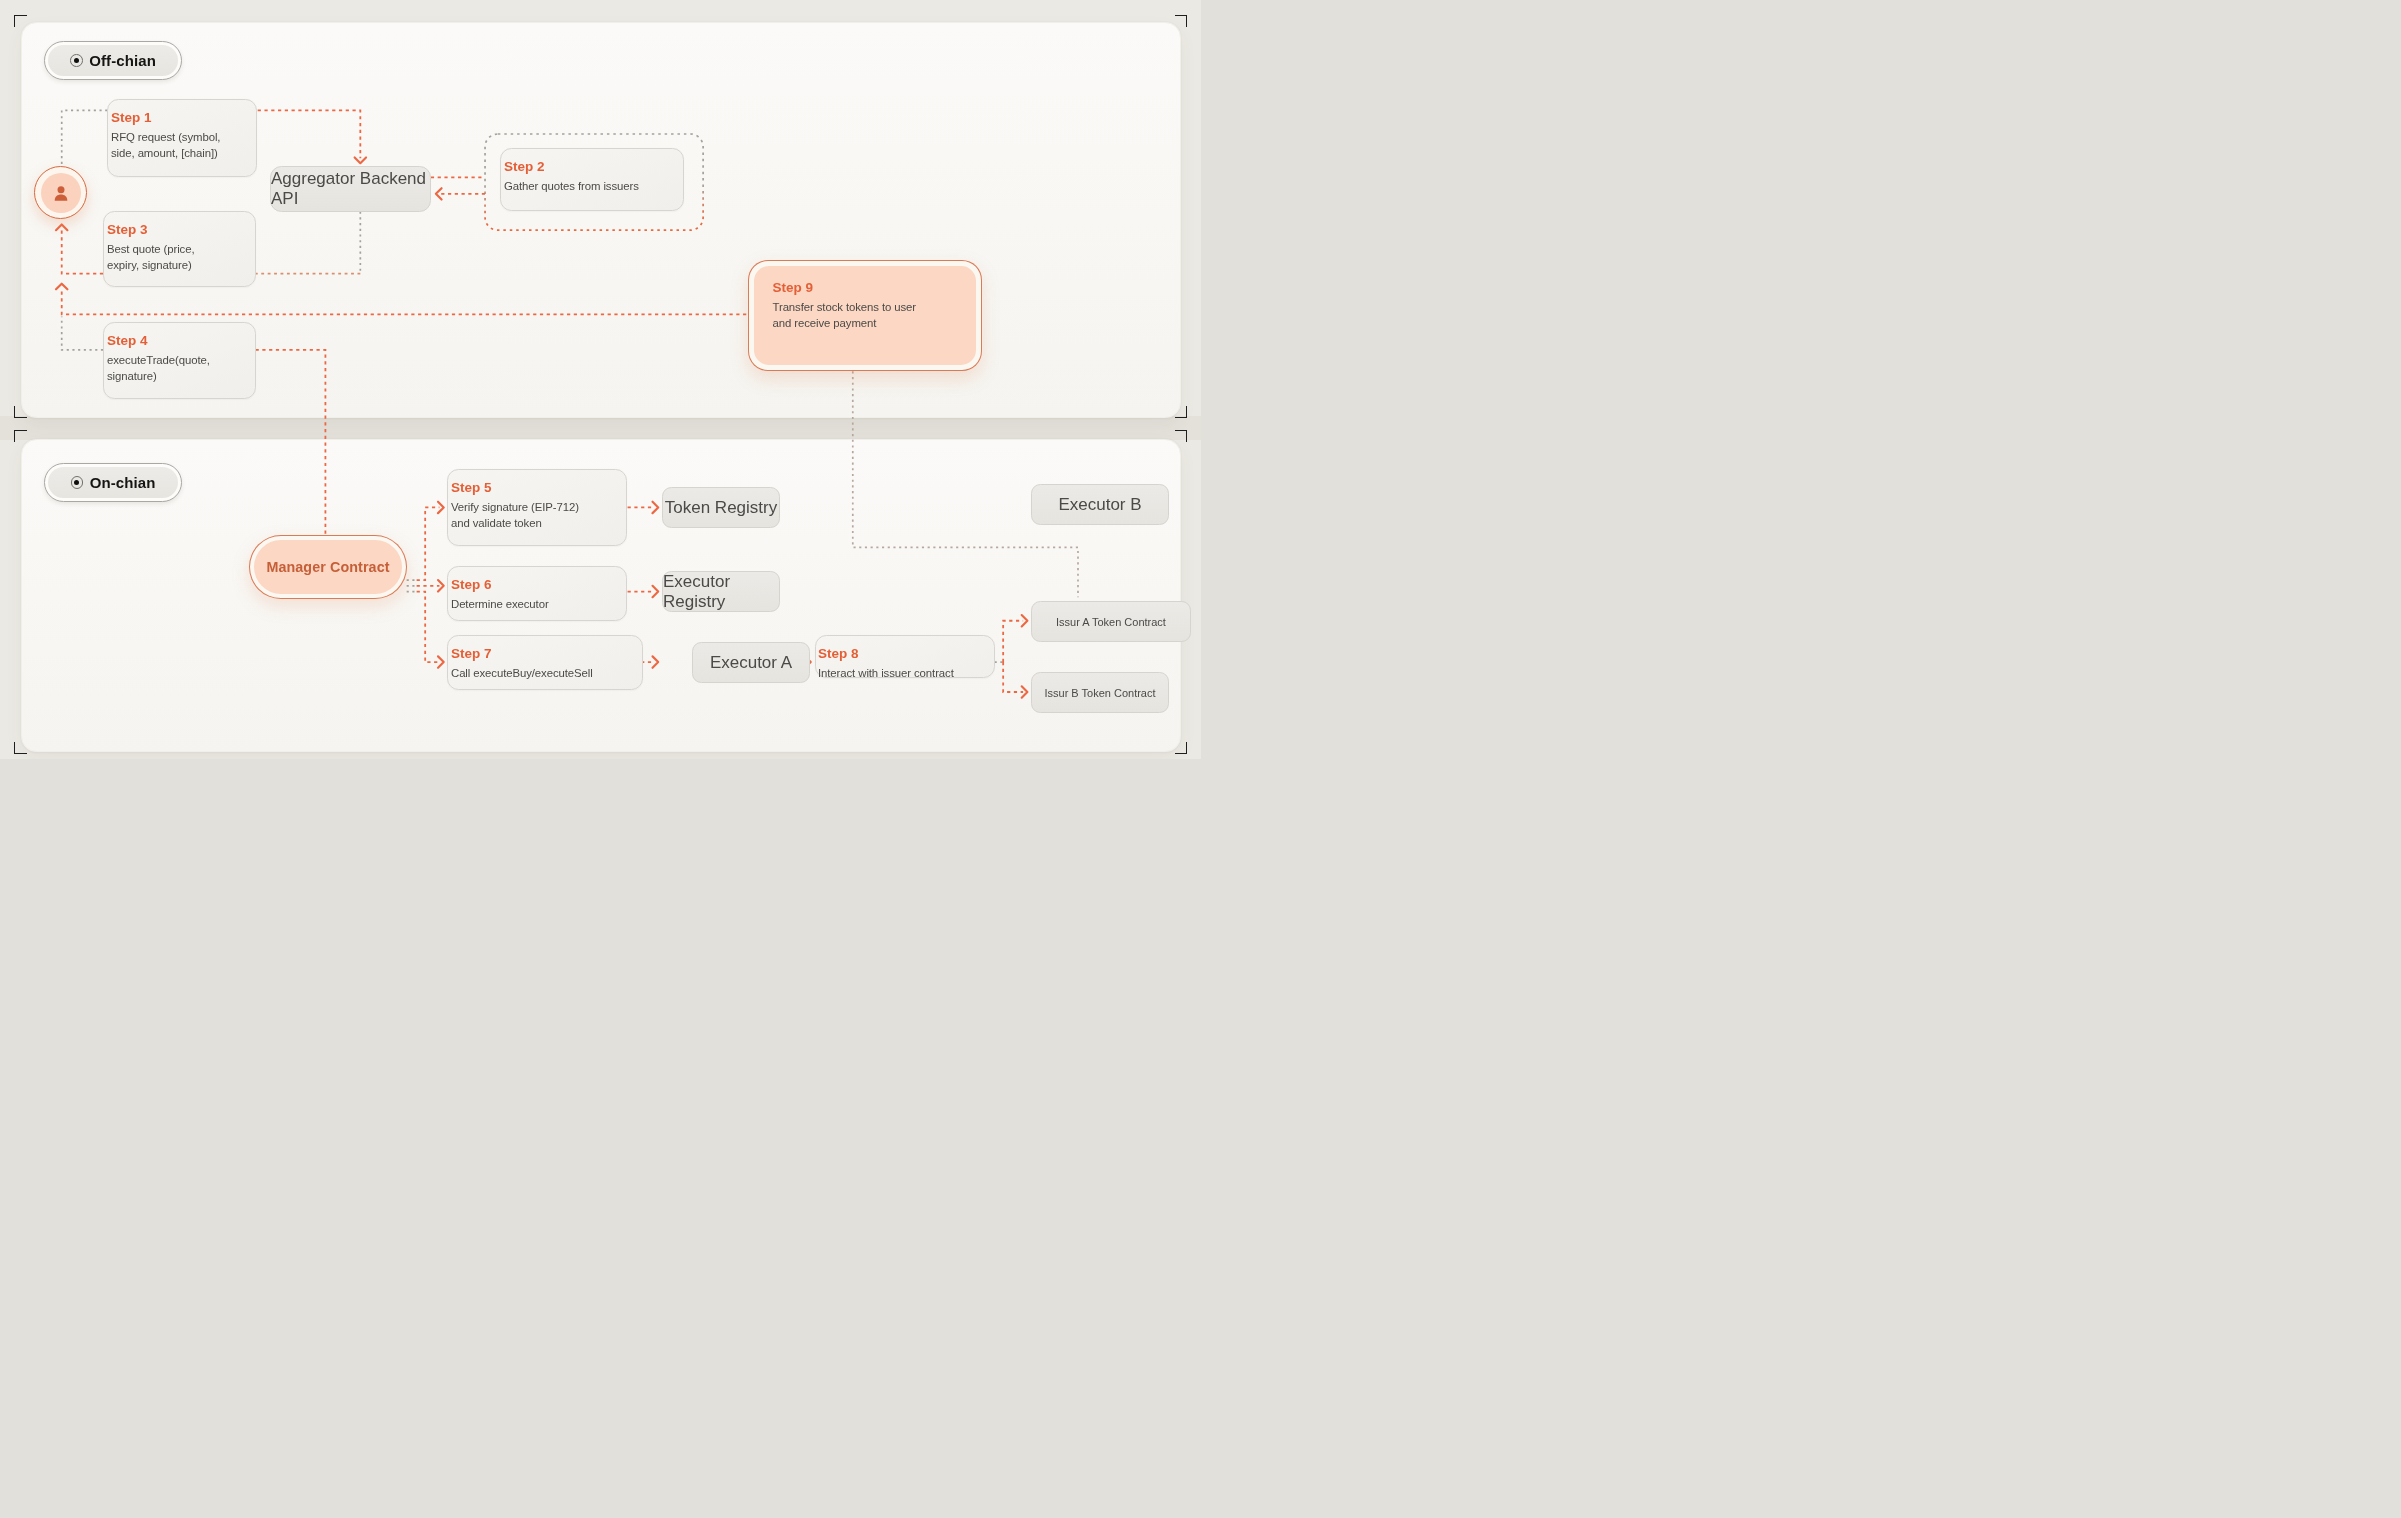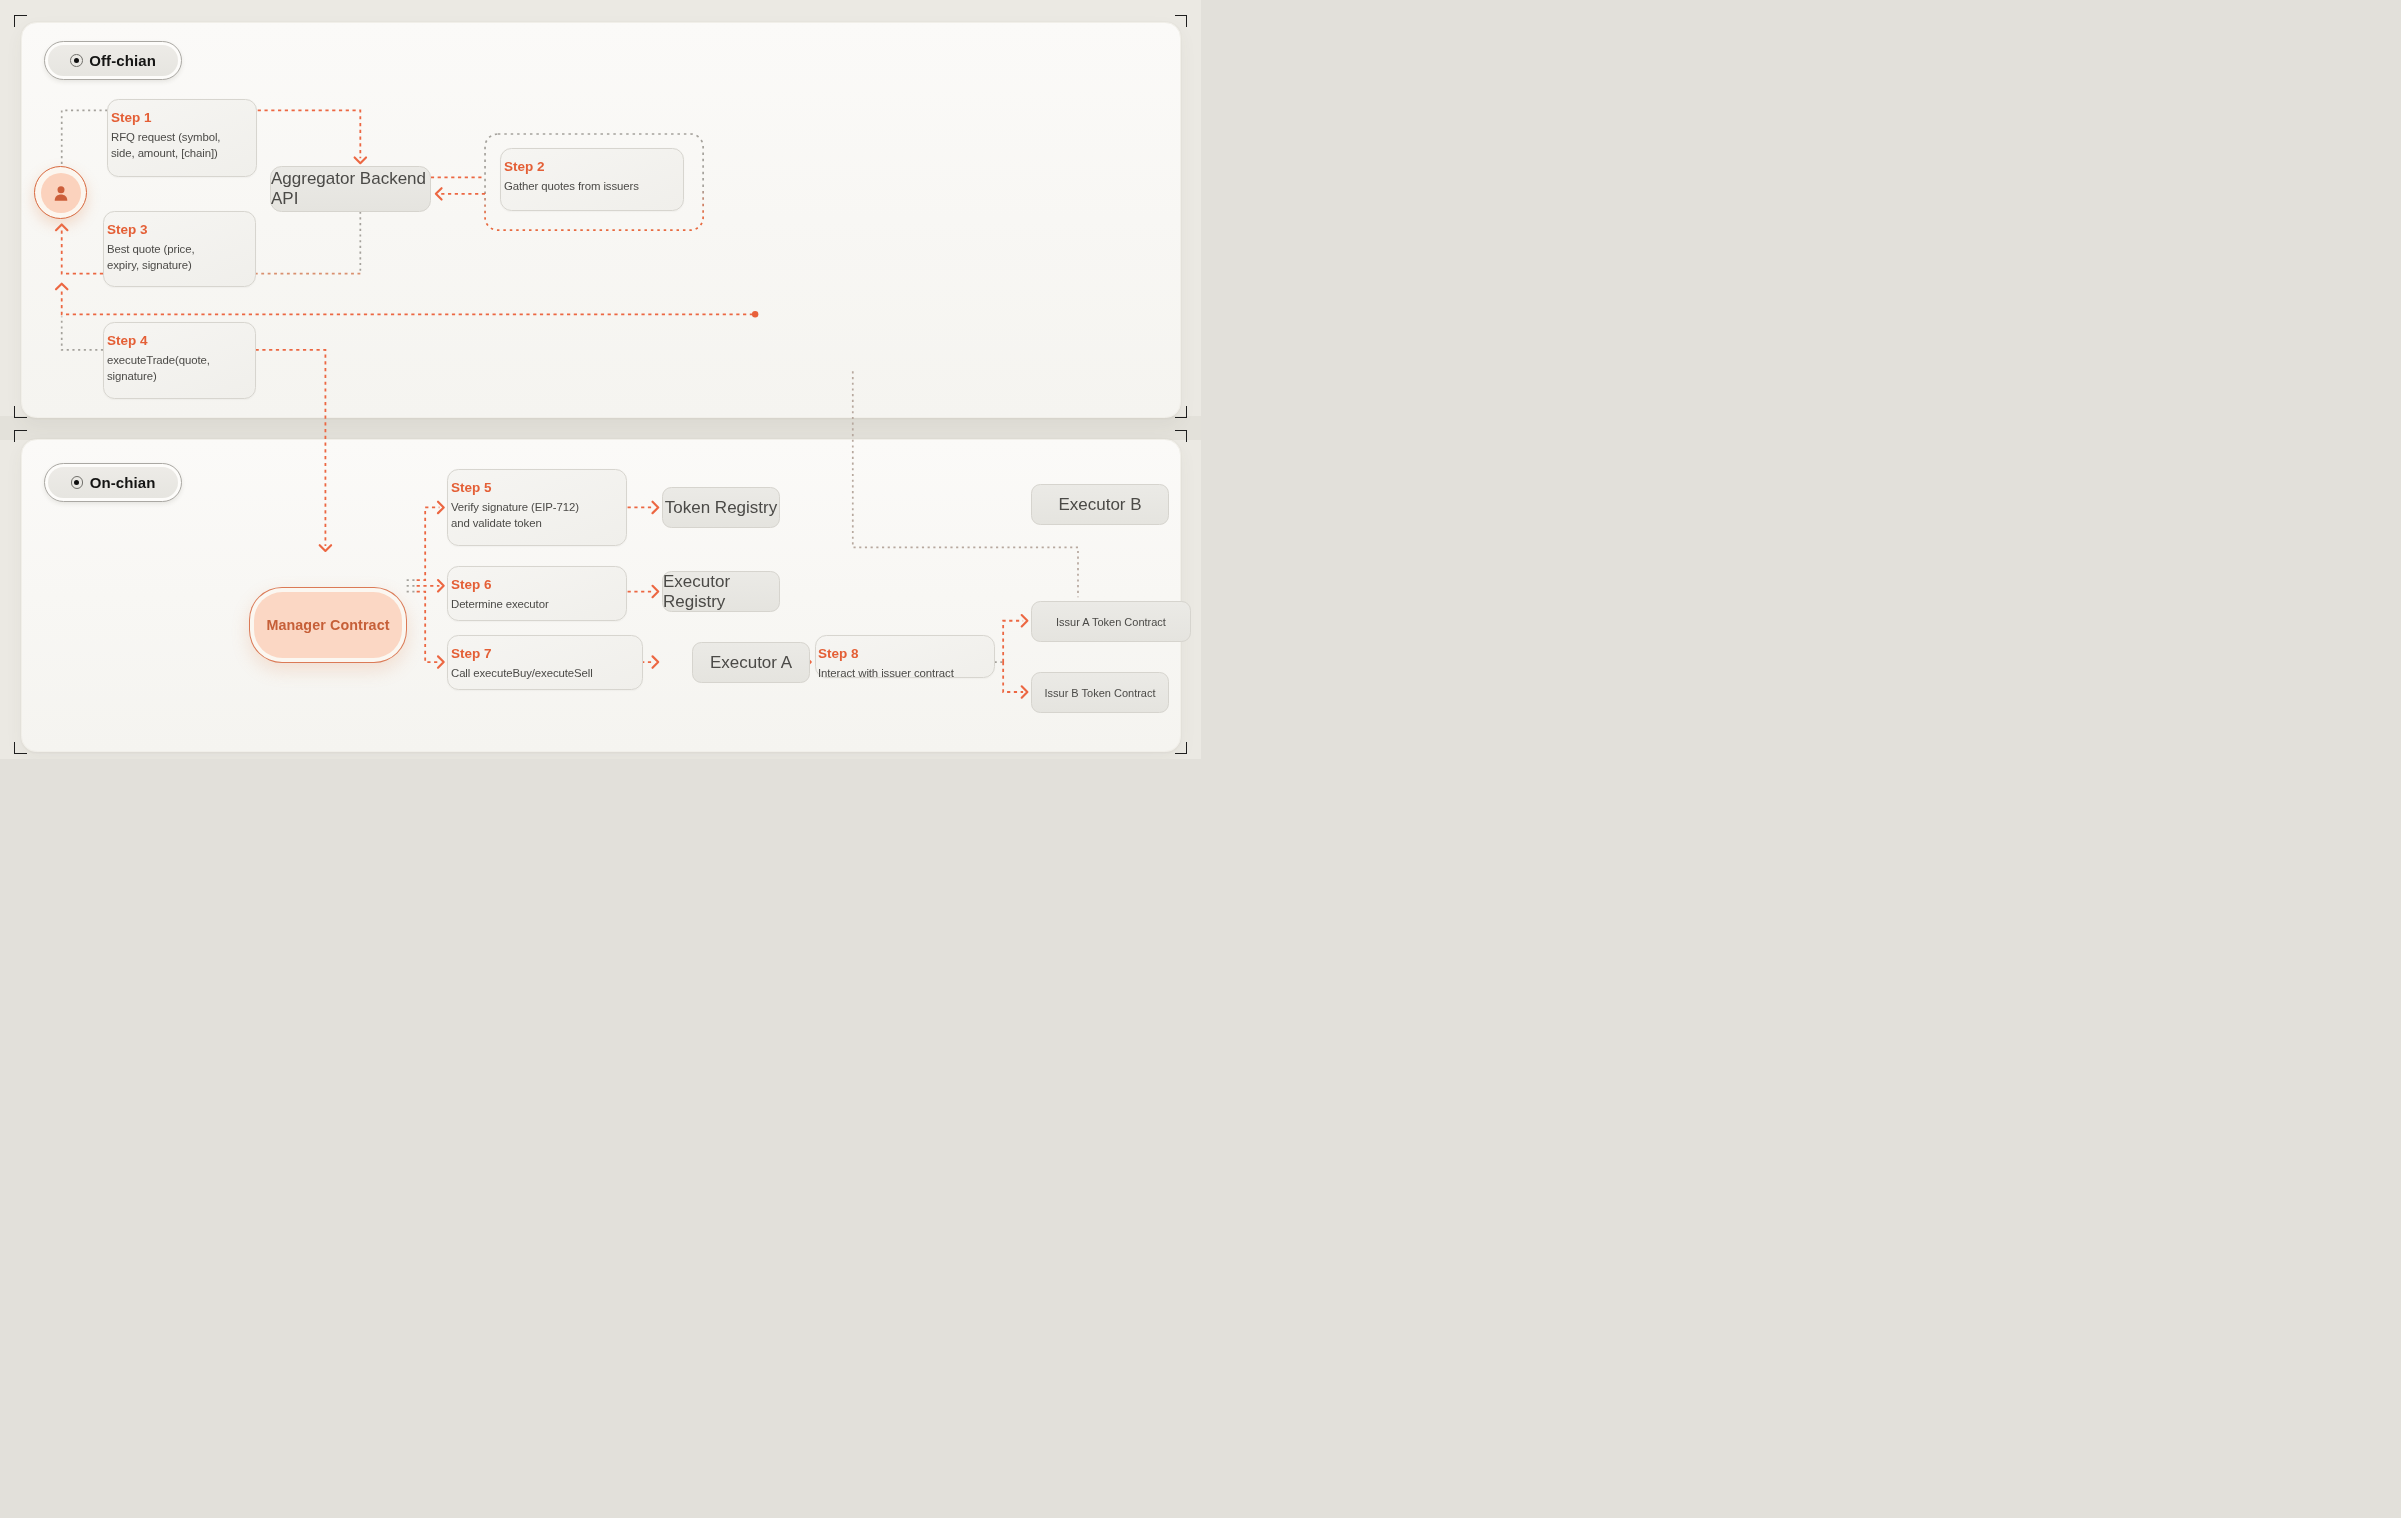--- a/index.html
+++ b/index.html
@@ -168,31 +168,37 @@
 
   <div class="chip" style="left:270px;top:166px;width:161px;height:46px;border-radius:11.4px">
     <span>Aggregator Backend API</span>
   </div>
 
   <div class="node" style="left:500px;top:148px;width:184px;height:63px">
     <div class="node-title">Step 2</div>
     <div class="node-body">Gather quotes from issuers</div>
   </div>
 
+  <div class="peach-wrap step9-wrap" style="left:748px;top:260px;width:234px;height:111px">
+    <div class="peach-inner step9-inner">
+      <div class="node-title">Step 9</div>
+      <div class="node-body" style="max-width:146px">Transfer stock tokens to user and receive payment</div>
+    </div>
+  </div>
 
   <div class="badge" style="left:44px;top:463px;width:138px;height:39px">
     <div class="badge-inner">
       <span class="radio">
           <span class="radio-dot"></span>
         </span>
       <span class="badge-label">On-chian</span>
     </div>
   </div>
 
-  <div class="peach-wrap manager-wrap" style="left:249px;top:587px;width:158px;height:76px">
+  <div class="peach-wrap manager-wrap" style="left:249px;top:535px;width:158px;height:64px">
     <div class="peach-inner manager-inner">
       <span class="manager-label">Manager Contract</span>
     </div>
   </div>
 
   <div class="node" style="left:447px;top:469px;width:180px;height:77px">
     <div class="node-title">Step 5</div>
     <div class="node-body" style="max-width:146px">Verify signature (EIP-712) and validate token</div>
   </div>
 

